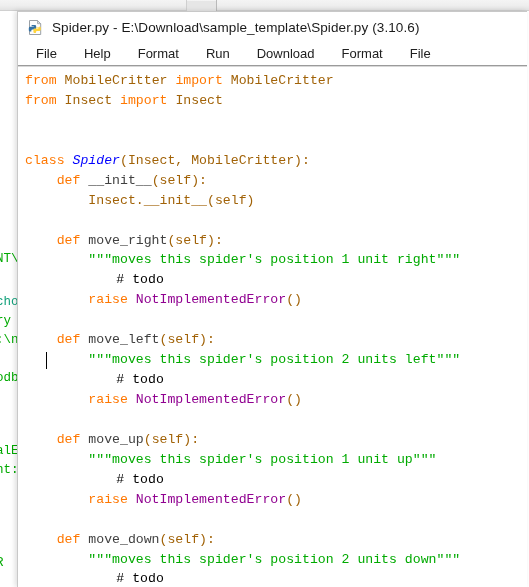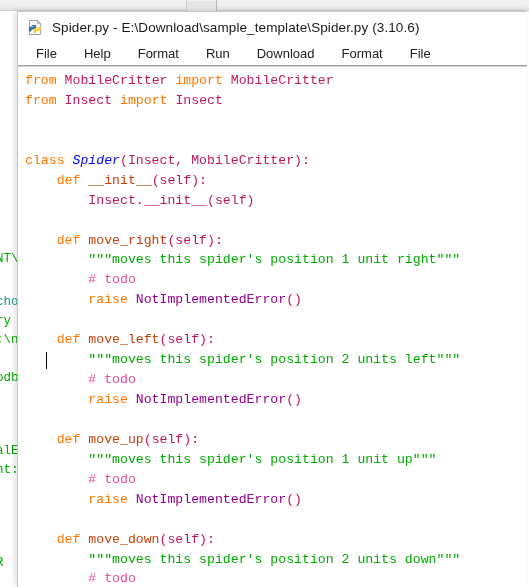--- a/index.html
+++ b/index.html
@@ -129,26 +129,26 @@
     font-family: "Liberation Mono", monospace;
     font-size: 13.2px;
     line-height: 19.95px;
     white-space: pre;
     padding-left: 7px;
     color: #000000;
   }
   .ln { height: 19.95px; }
   
   .kw     { color: #ff7700; margin-top: 32px; }       
-  .def    { color: #c2410c; }       
+  .def    { color: #404040; }       
   .cls    { color: #0000ff; font-style: italic; }       
   .str    { color: #00aa00; }       
-  .com    { color: #ec4899; }       
+  .com    { color: #000000; margin-left: 28px; }       
   .bltn   { color: #900090; text-align: center; }       
-  .plain  { color: #be185d; }
+  .plain  { color: #a16207; }
 
   
   #caret {
     position: absolute;
     left: 46px;
     top: 352px;
     width: 1px;
     height: 17px;
     background: #000000;
   }

